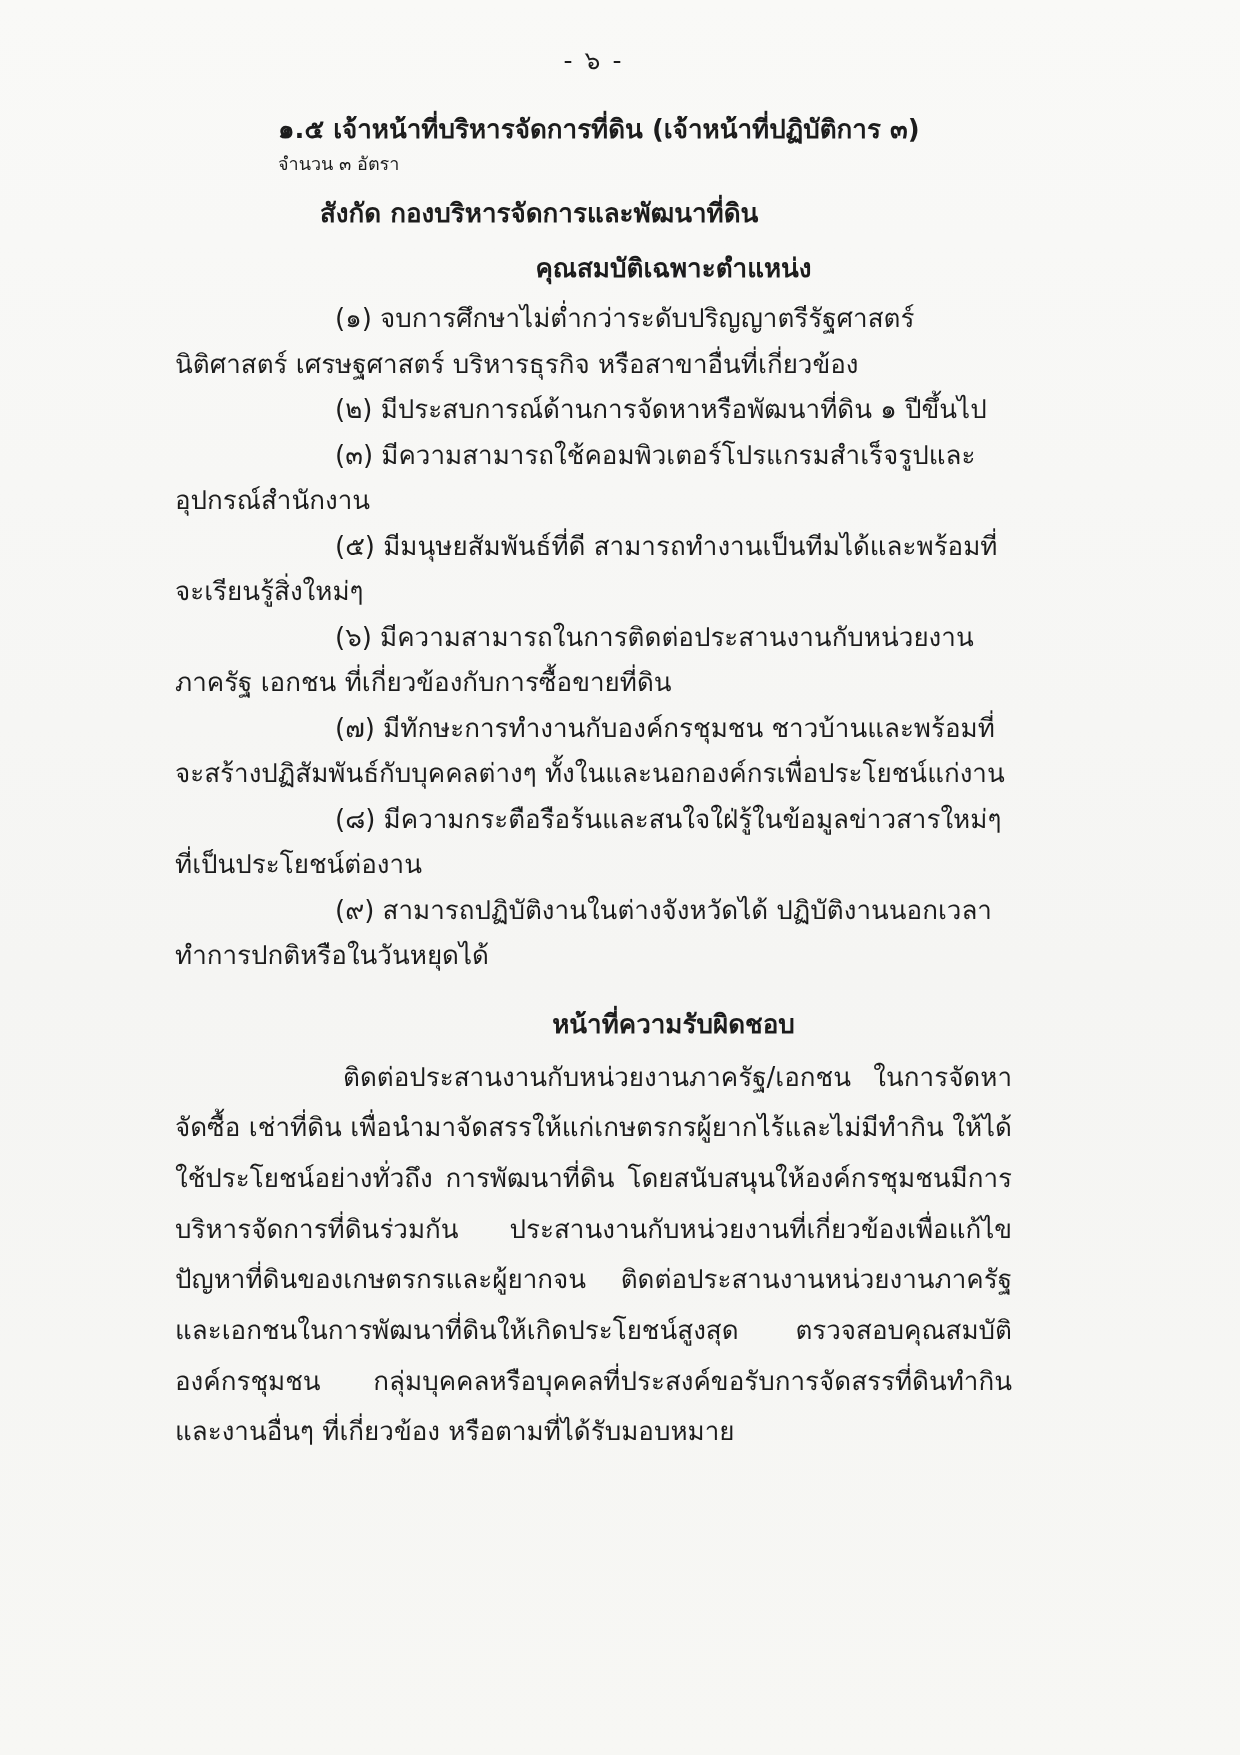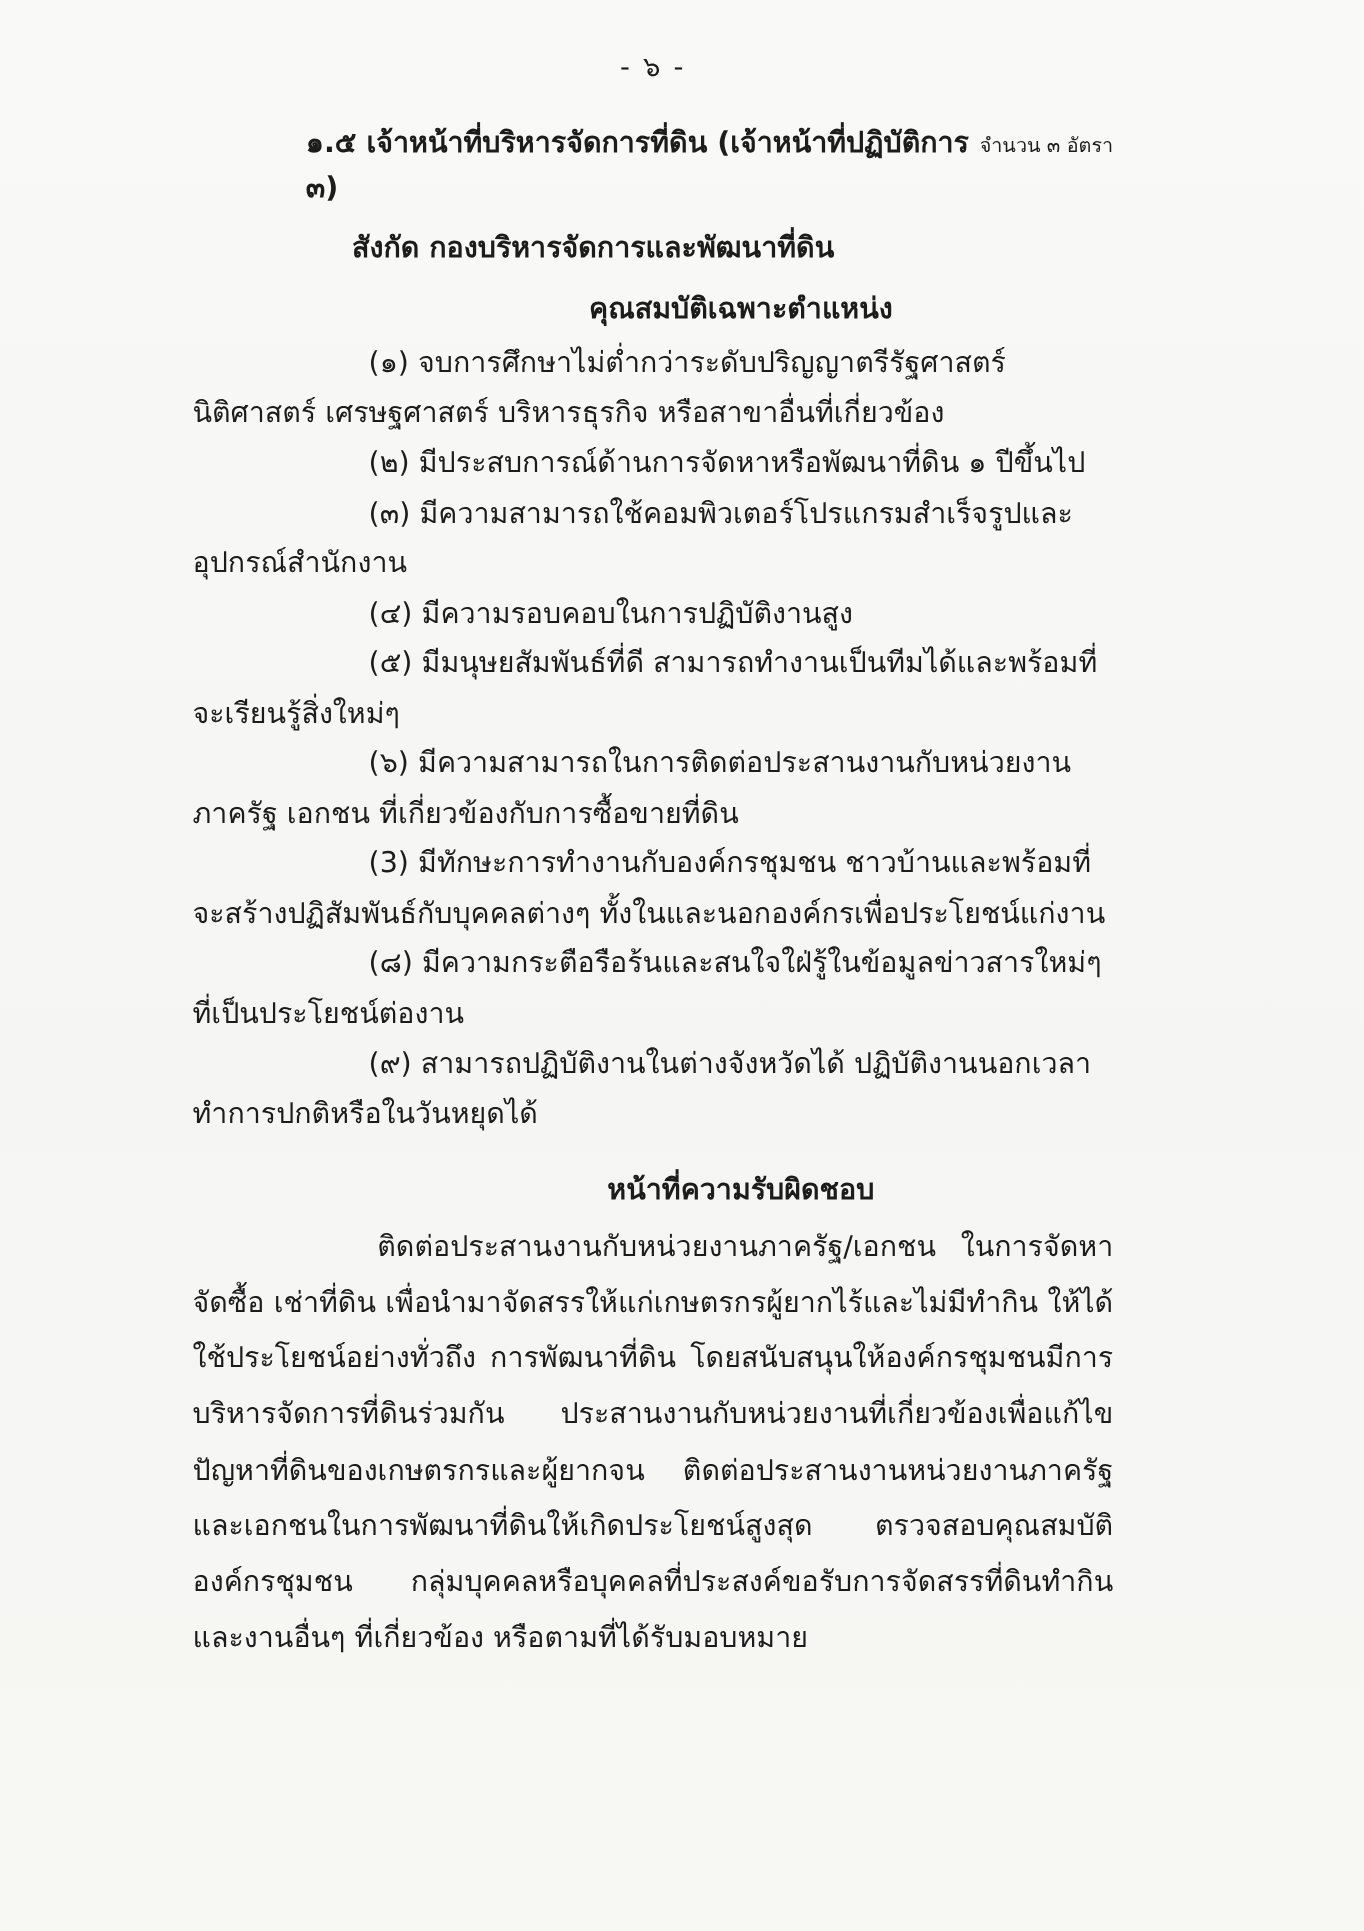--- a/index.html
+++ b/index.html
@@ -27,20 +27,21 @@
     font-size: 25px;
     letter-spacing: 2px;
     margin-bottom: 28px;
   }
   .title-row {
     display: flex;
     justify-content: space-between;
     align-items: baseline;
     margin-left: 103px;
     margin-bottom: 14px;
+    flex-direction: column;
   }
   .title-main {
     font-weight: bold;
     font-size: 26px;
   }
   .title-count {
     font-weight: normal;
     font-size: 18px;
     white-space: nowrap;
   }
@@ -95,24 +96,23 @@
 
   <div class="title-sub">สังกัด กองบริหารจัดการและพัฒนาที่ดิน</div>
 
 
   <div class="section-heading">คุณสมบัติเฉพาะตำแหน่ง</div>
 
   <div>
     <p class="qual-item">(๑) จบการศึกษาไม่ต่ำกว่าระดับปริญญาตรีรัฐศาสตร์ นิติศาสตร์ เศรษฐศาสตร์ บริหารธุรกิจ หรือสาขาอื่นที่เกี่ยวข้อง</p>
     <p class="qual-item">(๒) มีประสบการณ์ด้านการจัดหาหรือพัฒนาที่ดิน ๑ ปีขึ้นไป</p>
     <p class="qual-item">(๓) มีความสามารถใช้คอมพิวเตอร์โปรแกรมสำเร็จรูปและอุปกรณ์สำนักงาน</p>
-    <p class="qual-item">(๔) มีความรอบคอบในการปฏิบัติงานสูง</p>
     <p class="qual-item">(๕) มีมนุษยสัมพันธ์ที่ดี สามารถทำงานเป็นทีมได้และพร้อมที่จะเรียนรู้สิ่งใหม่ๆ</p>
     <p class="qual-item">(๖) มีความสามารถในการติดต่อประสานงานกับหน่วยงานภาครัฐ เอกชน ที่เกี่ยวข้องกับการซื้อขายที่ดิน</p>
-    <p class="qual-item">(3) มีทักษะการทำงานกับองค์กรชุมชน ชาวบ้านและพร้อมที่จะสร้างปฏิสัมพันธ์กับบุคคลต่างๆ ทั้งในและนอกองค์กรเพื่อประโยชน์แก่งาน</p>
+    <p class="qual-item">(๗) มีทักษะการทำงานกับองค์กรชุมชน ชาวบ้านและพร้อมที่จะสร้างปฏิสัมพันธ์กับบุคคลต่างๆ ทั้งในและนอกองค์กรเพื่อประโยชน์แก่งาน</p>
     <p class="qual-item">(๘) มีความกระตือรือร้นและสนใจใฝ่รู้ในข้อมูลข่าวสารใหม่ๆ ที่เป็นประโยชน์ต่องาน</p>
     <p class="qual-item">(๙) สามารถปฏิบัติงานในต่างจังหวัดได้ ปฏิบัติงานนอกเวลาทำการปกติหรือในวันหยุดได้</p>
   </div>
 
   <div class="spacer-sm"></div>
 
   <div class="section-heading">หน้าที่ความรับผิดชอบ</div>
 
   <p class="duties-paragraph">ติดต่อประสานงานกับหน่วยงานภาครัฐ/เอกชน ในการจัดหา จัดซื้อ เช่าที่ดิน เพื่อนำมาจัดสรรให้แก่เกษตรกรผู้ยากไร้และไม่มีทำกิน ให้ได้ใช้ประโยชน์อย่างทั่วถึง การพัฒนาที่ดิน โดยสนับสนุนให้องค์กรชุมชนมีการบริหารจัดการที่ดินร่วมกัน ประสานงานกับหน่วยงานที่เกี่ยวข้องเพื่อแก้ไขปัญหาที่ดินของเกษตรกรและผู้ยากจน ติดต่อประสานงานหน่วยงานภาครัฐ และเอกชนในการพัฒนาที่ดินให้เกิดประโยชน์สูงสุด ตรวจสอบคุณสมบัติองค์กรชุมชน กลุ่มบุคคลหรือบุคคลที่ประสงค์ขอรับการจัดสรรที่ดินทำกิน และงานอื่นๆ ที่เกี่ยวข้อง หรือตามที่ได้รับมอบหมาย</p>
 

